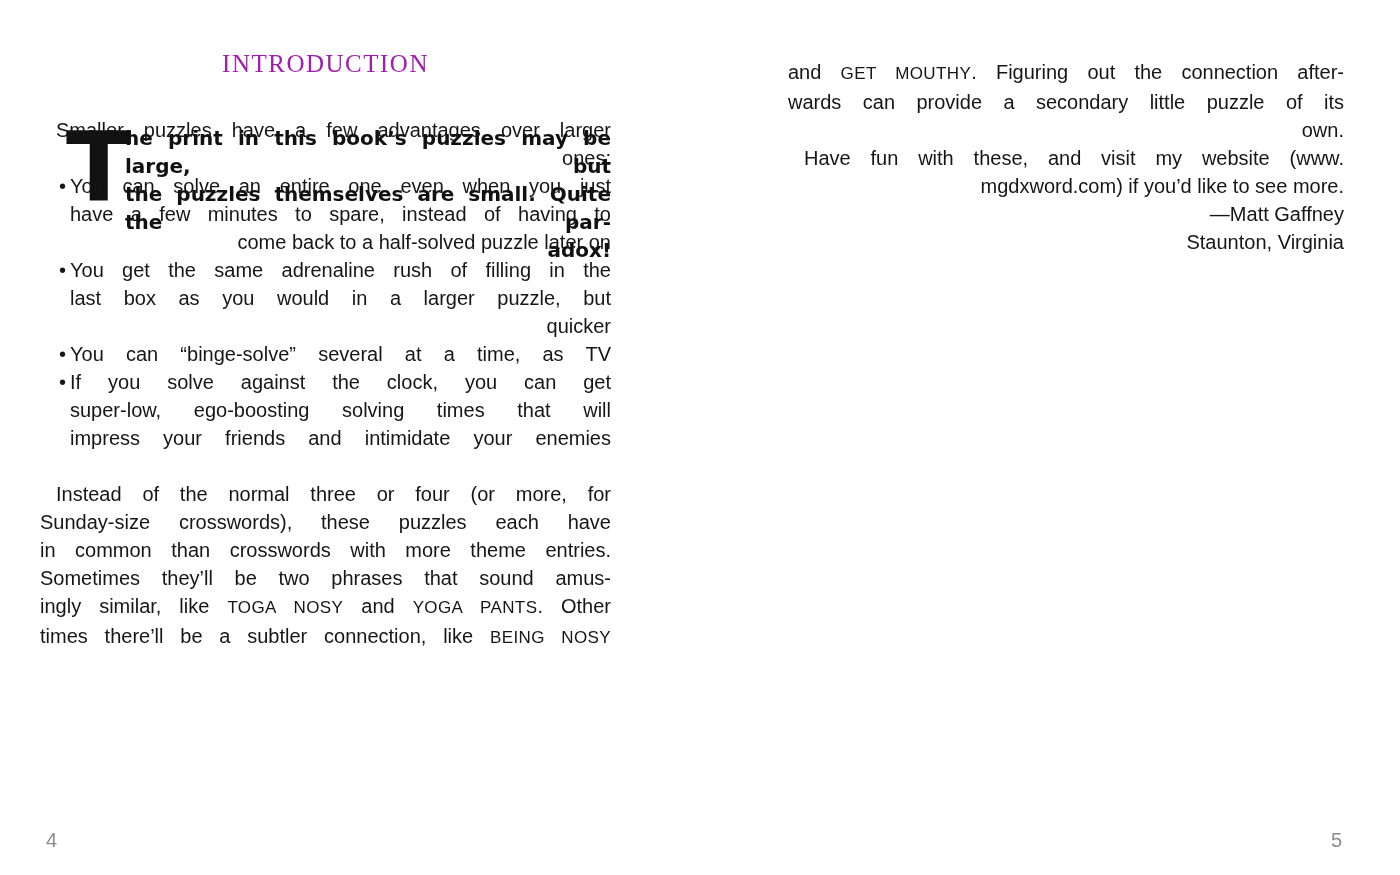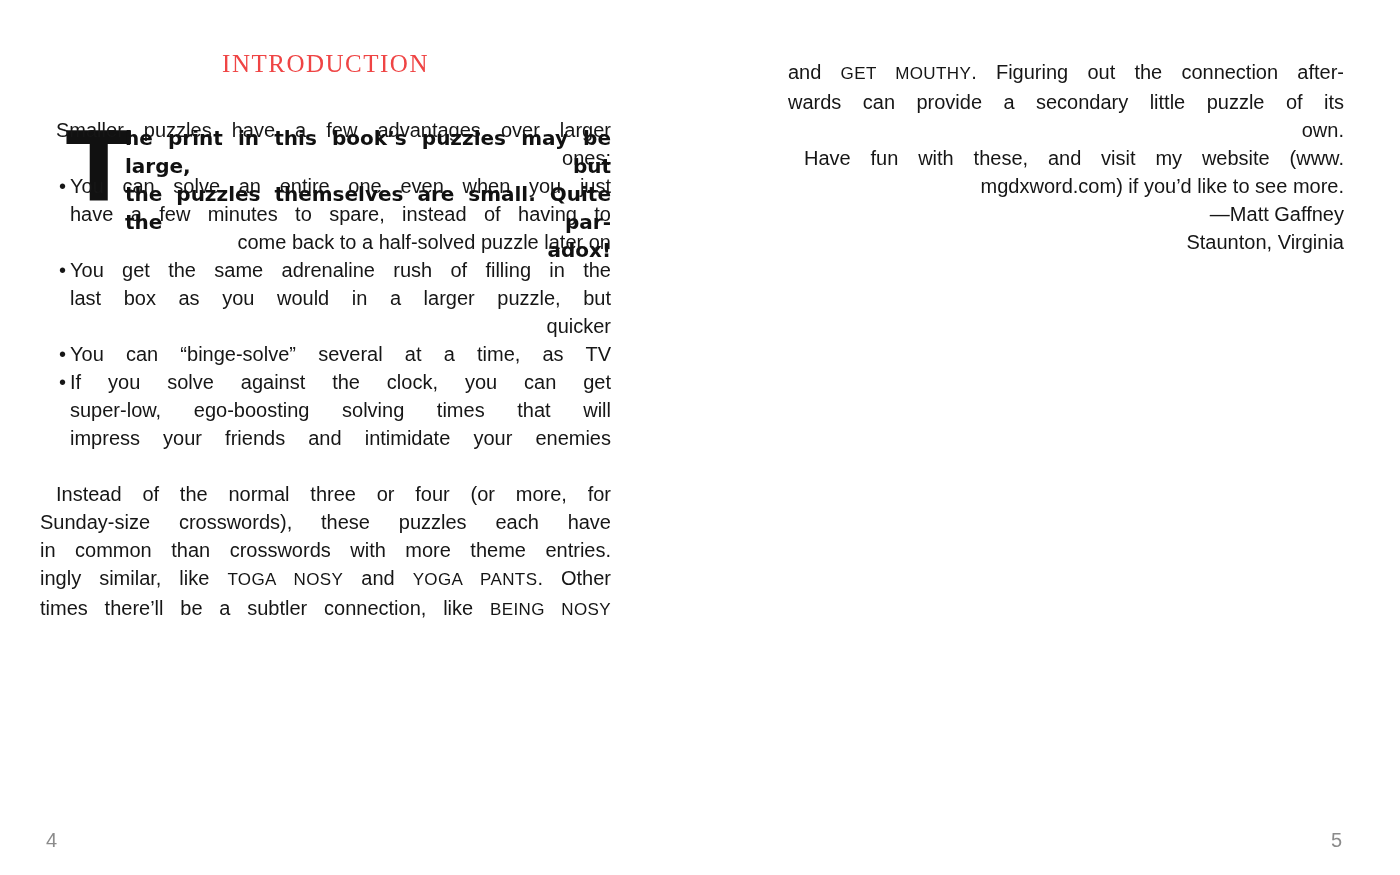--- a/index.html
+++ b/index.html
@@ -22,21 +22,21 @@
   .chapter-heading {
     position:absolute;
     top:50px;
     left:0;
     width:100%;
     text-align:center;
     font-family:"Liberation Serif", serif;
     font-weight:normal;
     font-size:25px;
     letter-spacing:1.5px;
-    color:#ef4444;
+    color:#a21caf;
   }
 
   .body-text { position:absolute; left:0; width:100%; }
   .page-left  .body-text { top:116px; }
   .page-right .body-text { top:58px;  }
 
   .block { position:relative; }
 
   .ln {
     position:relative;
@@ -118,20 +118,21 @@
           <div class="ln j bl"><span class="bullet">•</span>If you solve against the clock, you can get</div>
           <div class="ln j bl">super-low, ego-boosting solving times that will</div>
           <div class="ln j bl">impress your friends and intimidate your enemies</div>
         </div>
       </div>
       <div class="block spacer"></div>
       <div class="block para">
         <div class="ln j ind">Instead of the normal three or four (or more, for</div>
         <div class="ln j">Sunday-size crosswords), these puzzles each have</div>
         <div class="ln j">in common than crosswords with more theme entries.</div>
+        <div class="ln j">Sometimes they’ll be two phrases that sound amus-</div>
         <div class="ln j">ingly similar, like <span class="sc">TOGA NOSY</span> and <span class="sc">YOGA PANTS</span>. Other</div>
         <div class="ln j">times there’ll be a subtler connection, like <span class="sc">BEING NOSY</span></div>
       </div>
     </div>
   <div class="page-number">4</div>
 </section>
 
 <section class="page page-right">
   <div class="body-text">
       <div class="block para">

